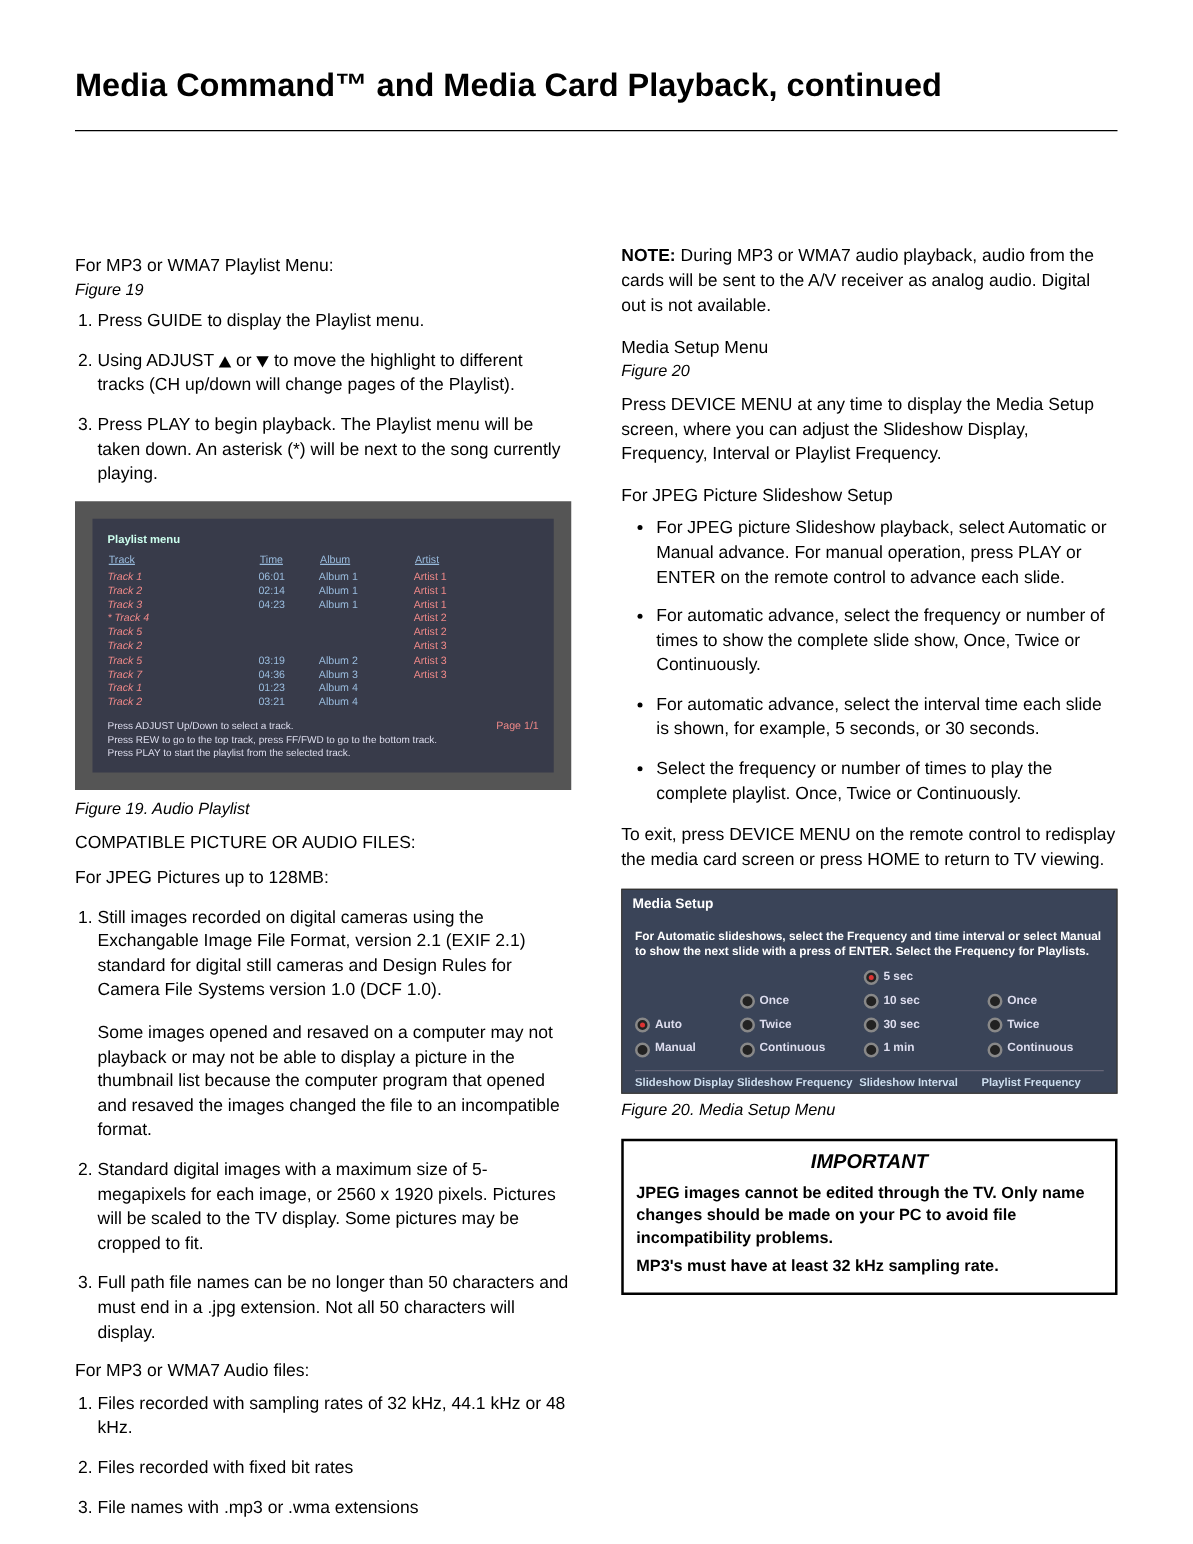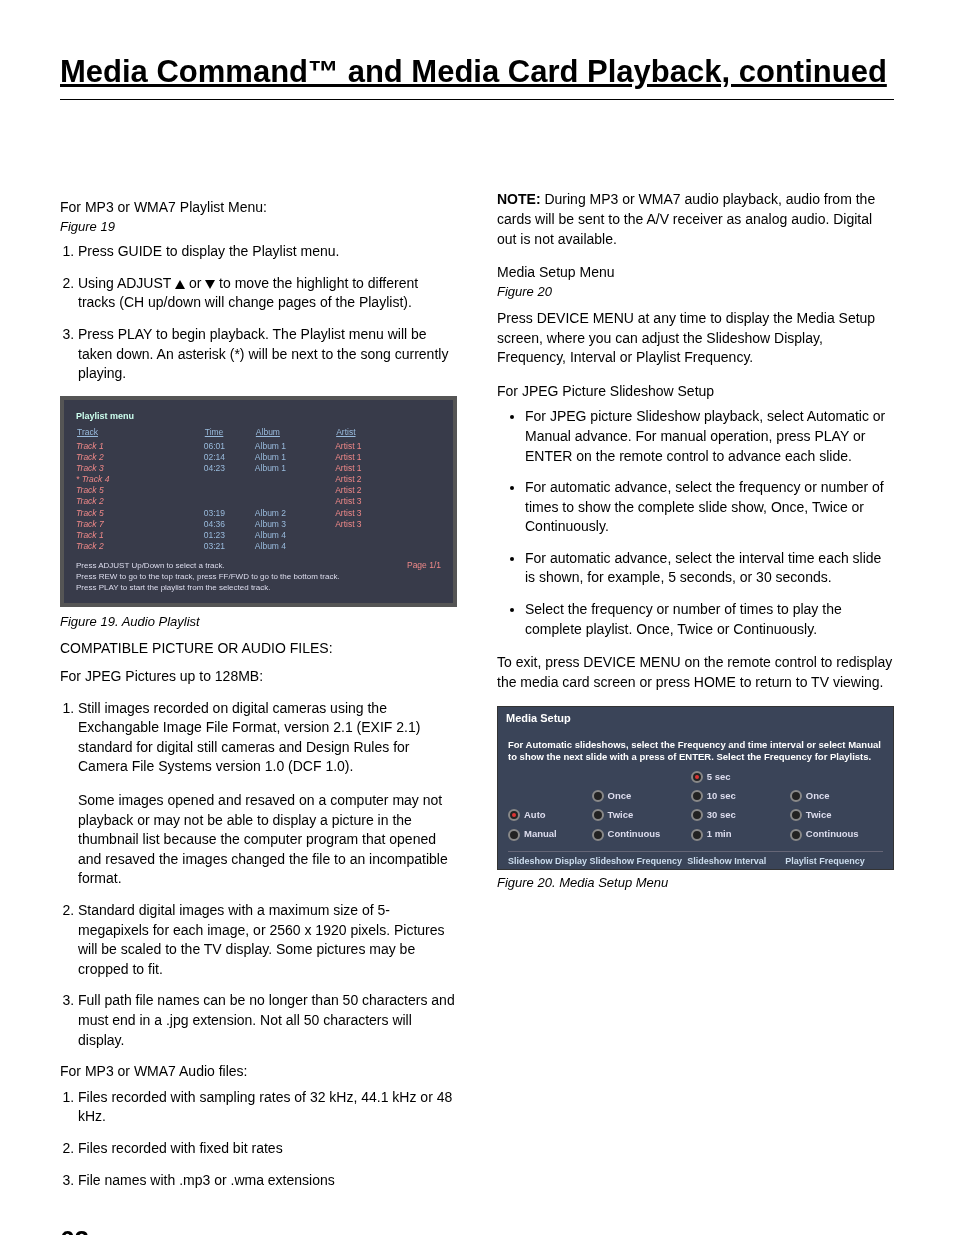--- a/index.html
+++ b/index.html
@@ -7,24 +7,23 @@
     padding: 50px 60px;
     font-family: Arial, Helvetica, sans-serif;
     font-size: 14px;
     line-height: 1.4;
     color: #000;
     width: 954px;
     box-sizing: border-box;
     background: #fff;
   }
   h1 {
-    font-size: 31px;
-    font-weight: bold;
-    margin: 0 0 6px 0;
-    text-decoration: underline;
+    font-size: 26px;
+    font-weight: bold;
+    margin: 0 0 18px 0;
   }
   .rule {
     border-top: 1.5px solid #000;
     margin-bottom: 90px;
   }
   .columns {
     display: flex;
     gap: 40px;
   }
   .col {
@@ -66,21 +65,21 @@
     border-bottom: 9px solid #000;
   }
   .tri-down {
     border-left: 5px solid transparent;
     border-right: 5px solid transparent;
     border-top: 9px solid #000;
   }
   
   .fig19 {
     background: #555;
-    padding: 4px;
+    padding: 14px;
     margin: 10px 0 6px 0;
   }
   .fig19-inner {
     background: #383b4a;
     color: #cda;
     padding: 10px 12px;
     font-size: 9px;
   }
   .fig19-title {
     color: #cfe;
@@ -399,16 +398,21 @@
         <div class="fig20-labels">
           <div>Slideshow Display</div>
           <div>Slideshow Frequency</div>
           <div>Slideshow Interval</div>
           <div>Playlist Frequency</div>
         </div>
       </div>
     </div>
     <div class="fig-label">Figure 20.  Media Setup Menu</div>
 
+    <div class="important-box">
+      <div class="important-title">IMPORTANT</div>
+      <p>JPEG images cannot be edited through the TV.  Only name changes should be made on your PC to avoid file incompatibility problems.</p>
+      <p>MP3's must have at least 32 kHz sampling rate.</p>
+    </div>
   </div>
 </div>
 
 <div class="page-num">62</div>
 
 </body></html>

